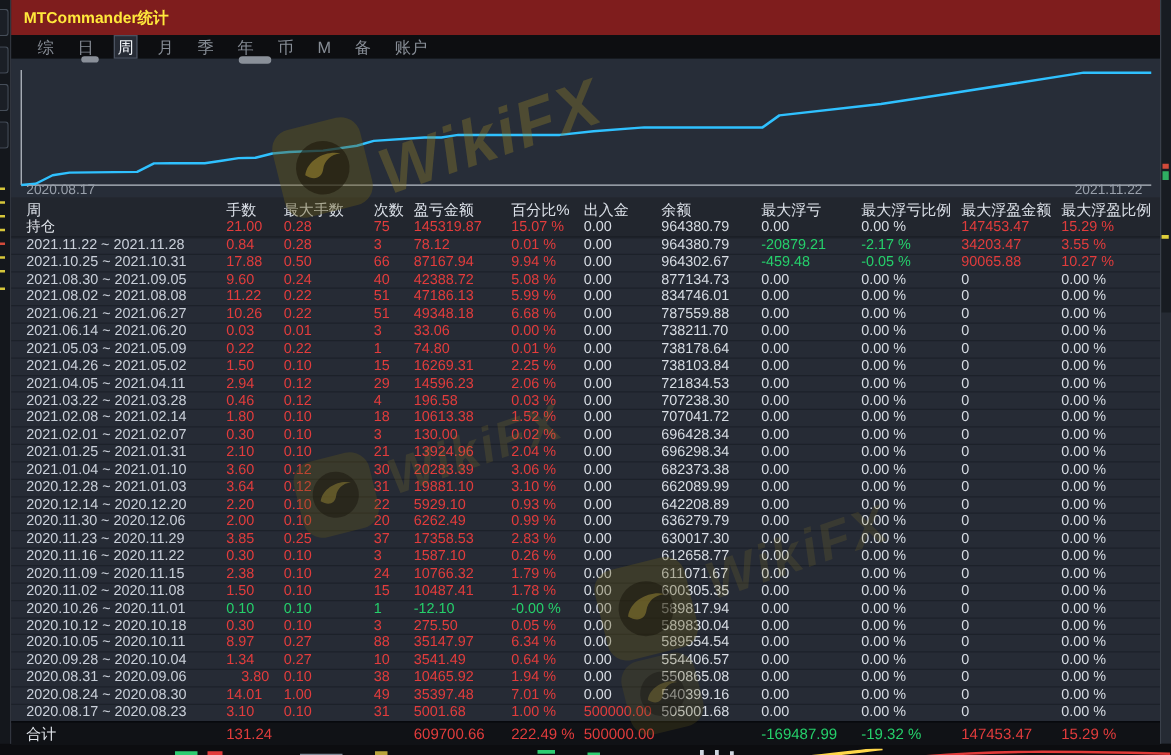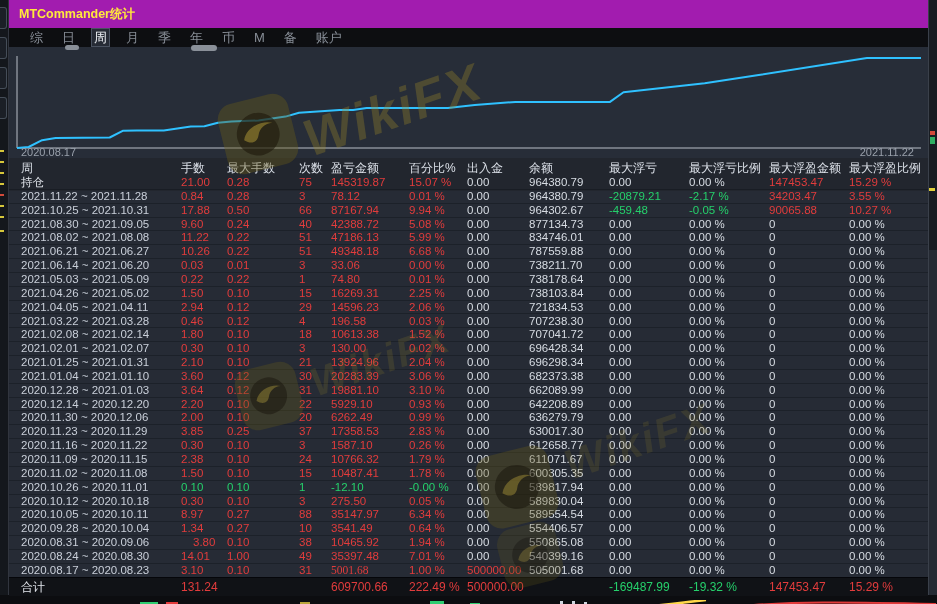--- a/index.html
+++ b/index.html
@@ -12,21 +12,21 @@
   .bg-left .tbtn{position:absolute;left:0;width:6px;height:20px;border:1px solid #454d58;border-left:none;border-radius:0 3px 3px 0;background:#1b1f26;}
   .bg-left .ytick{position:absolute;left:0;width:4px;height:2px;background:#d6c63a;}
   .bg-left .rtick{position:absolute;left:0;width:4px;height:2px;background:#d24a3a;}
   .bg-right{position:absolute;left:929px;top:0;width:8px;height:604px;background:#181c22;}
   .bg-right .mark{position:absolute;}
   .bg-bottom{position:absolute;left:0;top:595px;width:937px;height:9px;background:#0c0d10;}
 
   
   .window{position:absolute;left:8px;top:0;width:921px;height:595px;background:#262b35;
           border-left:1px solid #31353e;border-right:1px solid #3a404a;box-sizing:border-box;}
-  .titlebar{position:absolute;left:0;top:0;width:100%;height:28px;background:#a21caf;display:flex;align-items:center;justify-content:space-between;box-sizing:border-box;padding:0 12px 0 10px;}
+  .titlebar{position:absolute;left:0;top:0;width:100%;height:28px;background:#7f1d1d;display:flex;align-items:center;justify-content:space-between;box-sizing:border-box;padding:0 12px 0 10px;}
   .title{color:#ffe93b;font-weight:bold;font-size:12.5px;}
   .brand{color:#b4c6e0;font-size:12px;}
   .menubar{position:absolute;left:0;top:28px;width:100%;height:19px;background:#0d0e11;display:flex;align-items:center;gap:13px;padding-left:18px;box-sizing:border-box;}
   .mitem{color:#878d96;font-size:13px;line-height:17px;padding:0 3px;cursor:default;}
   .mitem.active{color:#eef1f5;background:#262b35;border:1px solid #4a5260;padding:0 2px;}
 
   
   .chartpanel{position:absolute;left:0;top:47px;width:100%;height:111px;background:#272d38;}
   .chartpanel svg{position:absolute;left:0;top:0;}
   .dlabel{position:absolute;color:#99a0ab;font-size:11px;top:99px;}
@@ -532,21 +532,21 @@
             <span class="cell c7" style="color: rgb(215, 220, 227);">0.00</span>
             <span class="cell c8" style="color: rgb(215, 220, 227);">0.00 %</span>
             <span class="cell c9" style="color: rgb(215, 220, 227);">0</span>
             <span class="cell c10" style="color: rgb(215, 220, 227);">0.00 %</span>
             <span class="cell lab">2020.08.24 ~ 2020.08.30</span>
           </div>
           <div class="trow" style="top: 405.8px;">
             <span class="cell c0" style="color: rgb(226, 60, 60);">3.10</span>
             <span class="cell c1" style="color: rgb(226, 60, 60);">0.10</span>
             <span class="cell c2" style="color: rgb(226, 60, 60);">31</span>
-            <span class="cell c3" style="color: rgb(226, 60, 60); font-family: Liberation Serif, serif;">5001.68</span>
+            <span class="cell c3" style="color: rgb(226, 60, 60);">5001.68</span>
             <span class="cell c4" style="color: rgb(226, 60, 60);">1.00 %</span>
             <span class="cell c5" style="color: rgb(226, 60, 60);">500000.00</span>
             <span class="cell c6" style="color: rgb(215, 220, 227);">505001.68</span>
             <span class="cell c7" style="color: rgb(215, 220, 227);">0.00</span>
             <span class="cell c8" style="color: rgb(215, 220, 227);">0.00 %</span>
             <span class="cell c9" style="color: rgb(215, 220, 227);">0</span>
             <span class="cell c10" style="color: rgb(215, 220, 227);">0.00 %</span>
             <span class="cell lab">2020.08.17 ~ 2020.08.23</span>
           </div>
         </div>

